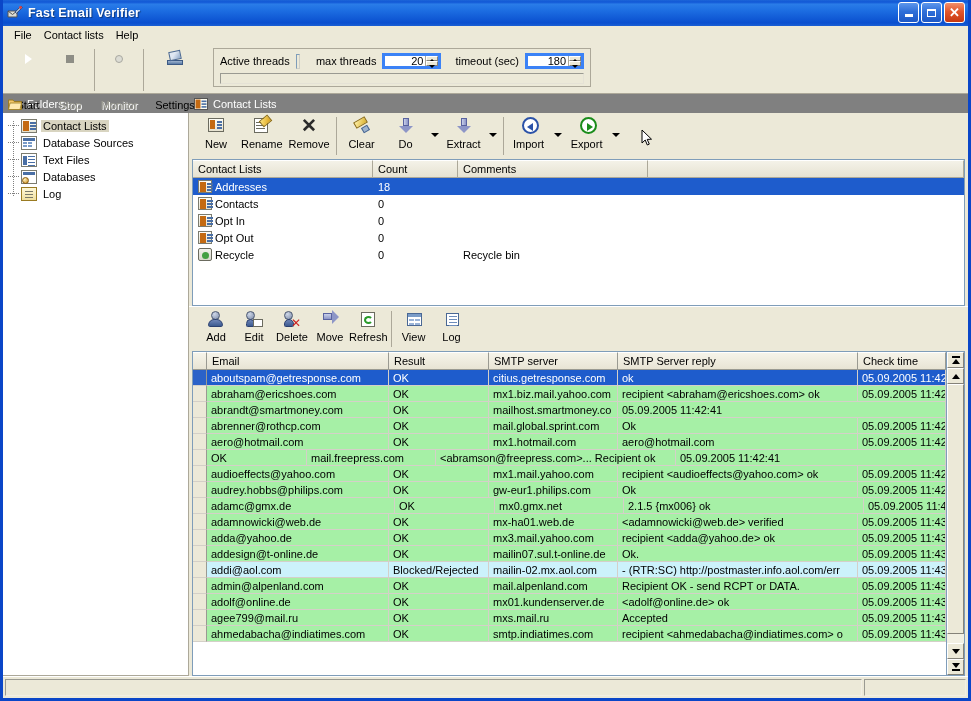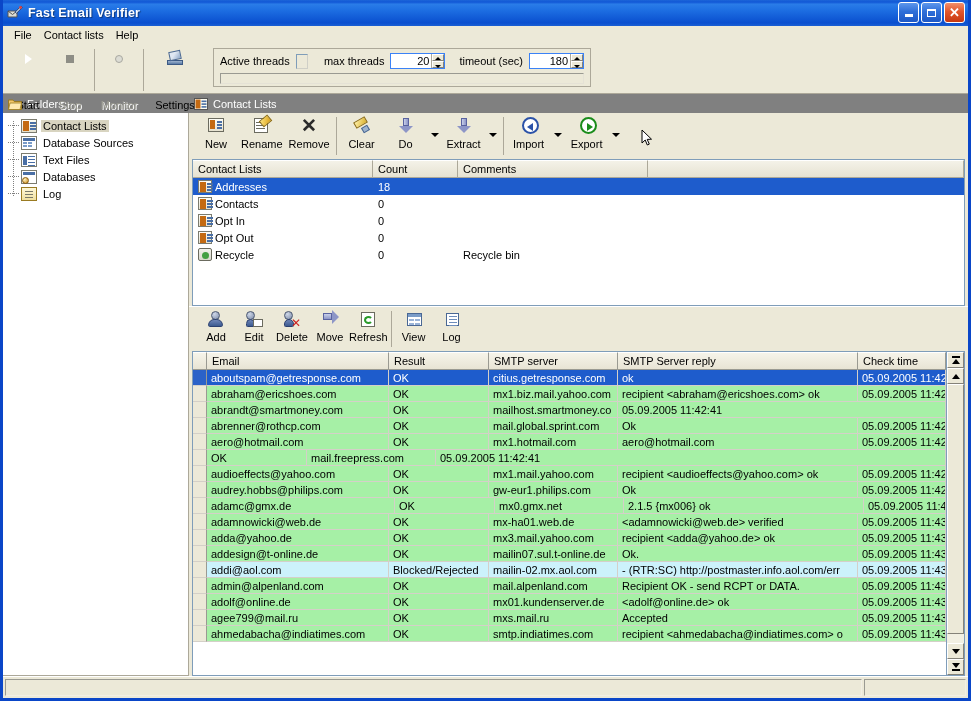--- a/index.html
+++ b/index.html
@@ -90,21 +90,21 @@
     width:378px;box-sizing:border-box;
   }
   .threadrow{display:flex;align-items:center;gap:6px;height:18px;}
   .threadrow .lab{font-size:11px;white-space:nowrap;}
   .sunken{
     border:1px solid #7f9db9;border-right-color:#cfcfc7;border-bottom-color:#cfcfc7;
     background:#ece9d8;height:15px;box-sizing:border-box;
   }
   .activebox{width:84px;}
   .spin{
-    display:flex;align-items:stretch;border:1px solid #3b82f6;background:#a3a3a3;height:16px;box-sizing:border-box;
+    display:flex;align-items:stretch;border:3px solid #3b82f6;background:#a3a3a3;height:16px;box-sizing:border-box;
   }
   .spin input{
     border:none;outline:none;background:#fff;width:36px;text-align:right;
     font-family:"Liberation Sans",sans-serif;font-size:11px;padding:0 2px;
   }
   .spin .arrows{width:12px;display:flex;flex-direction:column;border-left:1px solid #aca899;}
   .spin .arrows i{
     flex:1;background:#ece9d8;border:1px solid #fff;border-right-color:#848279;border-bottom-color:#848279;
     position:relative;box-sizing:border-box;
   }
@@ -615,20 +615,21 @@
                 <div class="dc" style="width: 182px;">aero@hotmail.com</div>
                 <div class="dc" style="width: 100px;">OK</div>
                 <div class="dc" style="width: 129px;">mx1.hotmail.com</div>
                 <div class="dc" style="width: 240px;">aero@hotmail.com</div>
                 <div class="dc" style="flex: 1 1 0%;">05.09.2005 11:42:42</div>
               </div>
               <div class="drow">
                 <div class="dc ind"></div>
                 <div class="dc" style="width: 100px;">OK</div>
                 <div class="dc" style="width: 129px;">mail.freepress.com</div>
+                <div class="dc" style="width: 240px;">&lt;abramson@freepress.com&gt;... Recipient ok</div>
                 <div class="dc" style="flex: 1 1 0%;">05.09.2005 11:42:41</div>
               </div>
               <div class="drow">
                 <div class="dc ind"></div>
                 <div class="dc" style="width: 182px;">audioeffects@yahoo.com</div>
                 <div class="dc" style="width: 100px;">OK</div>
                 <div class="dc" style="width: 129px;">mx1.mail.yahoo.com</div>
                 <div class="dc" style="width: 240px;">recipient &lt;audioeffects@yahoo.com&gt; ok</div>
                 <div class="dc" style="flex: 1 1 0%;">05.09.2005 11:42:41</div>
               </div>

